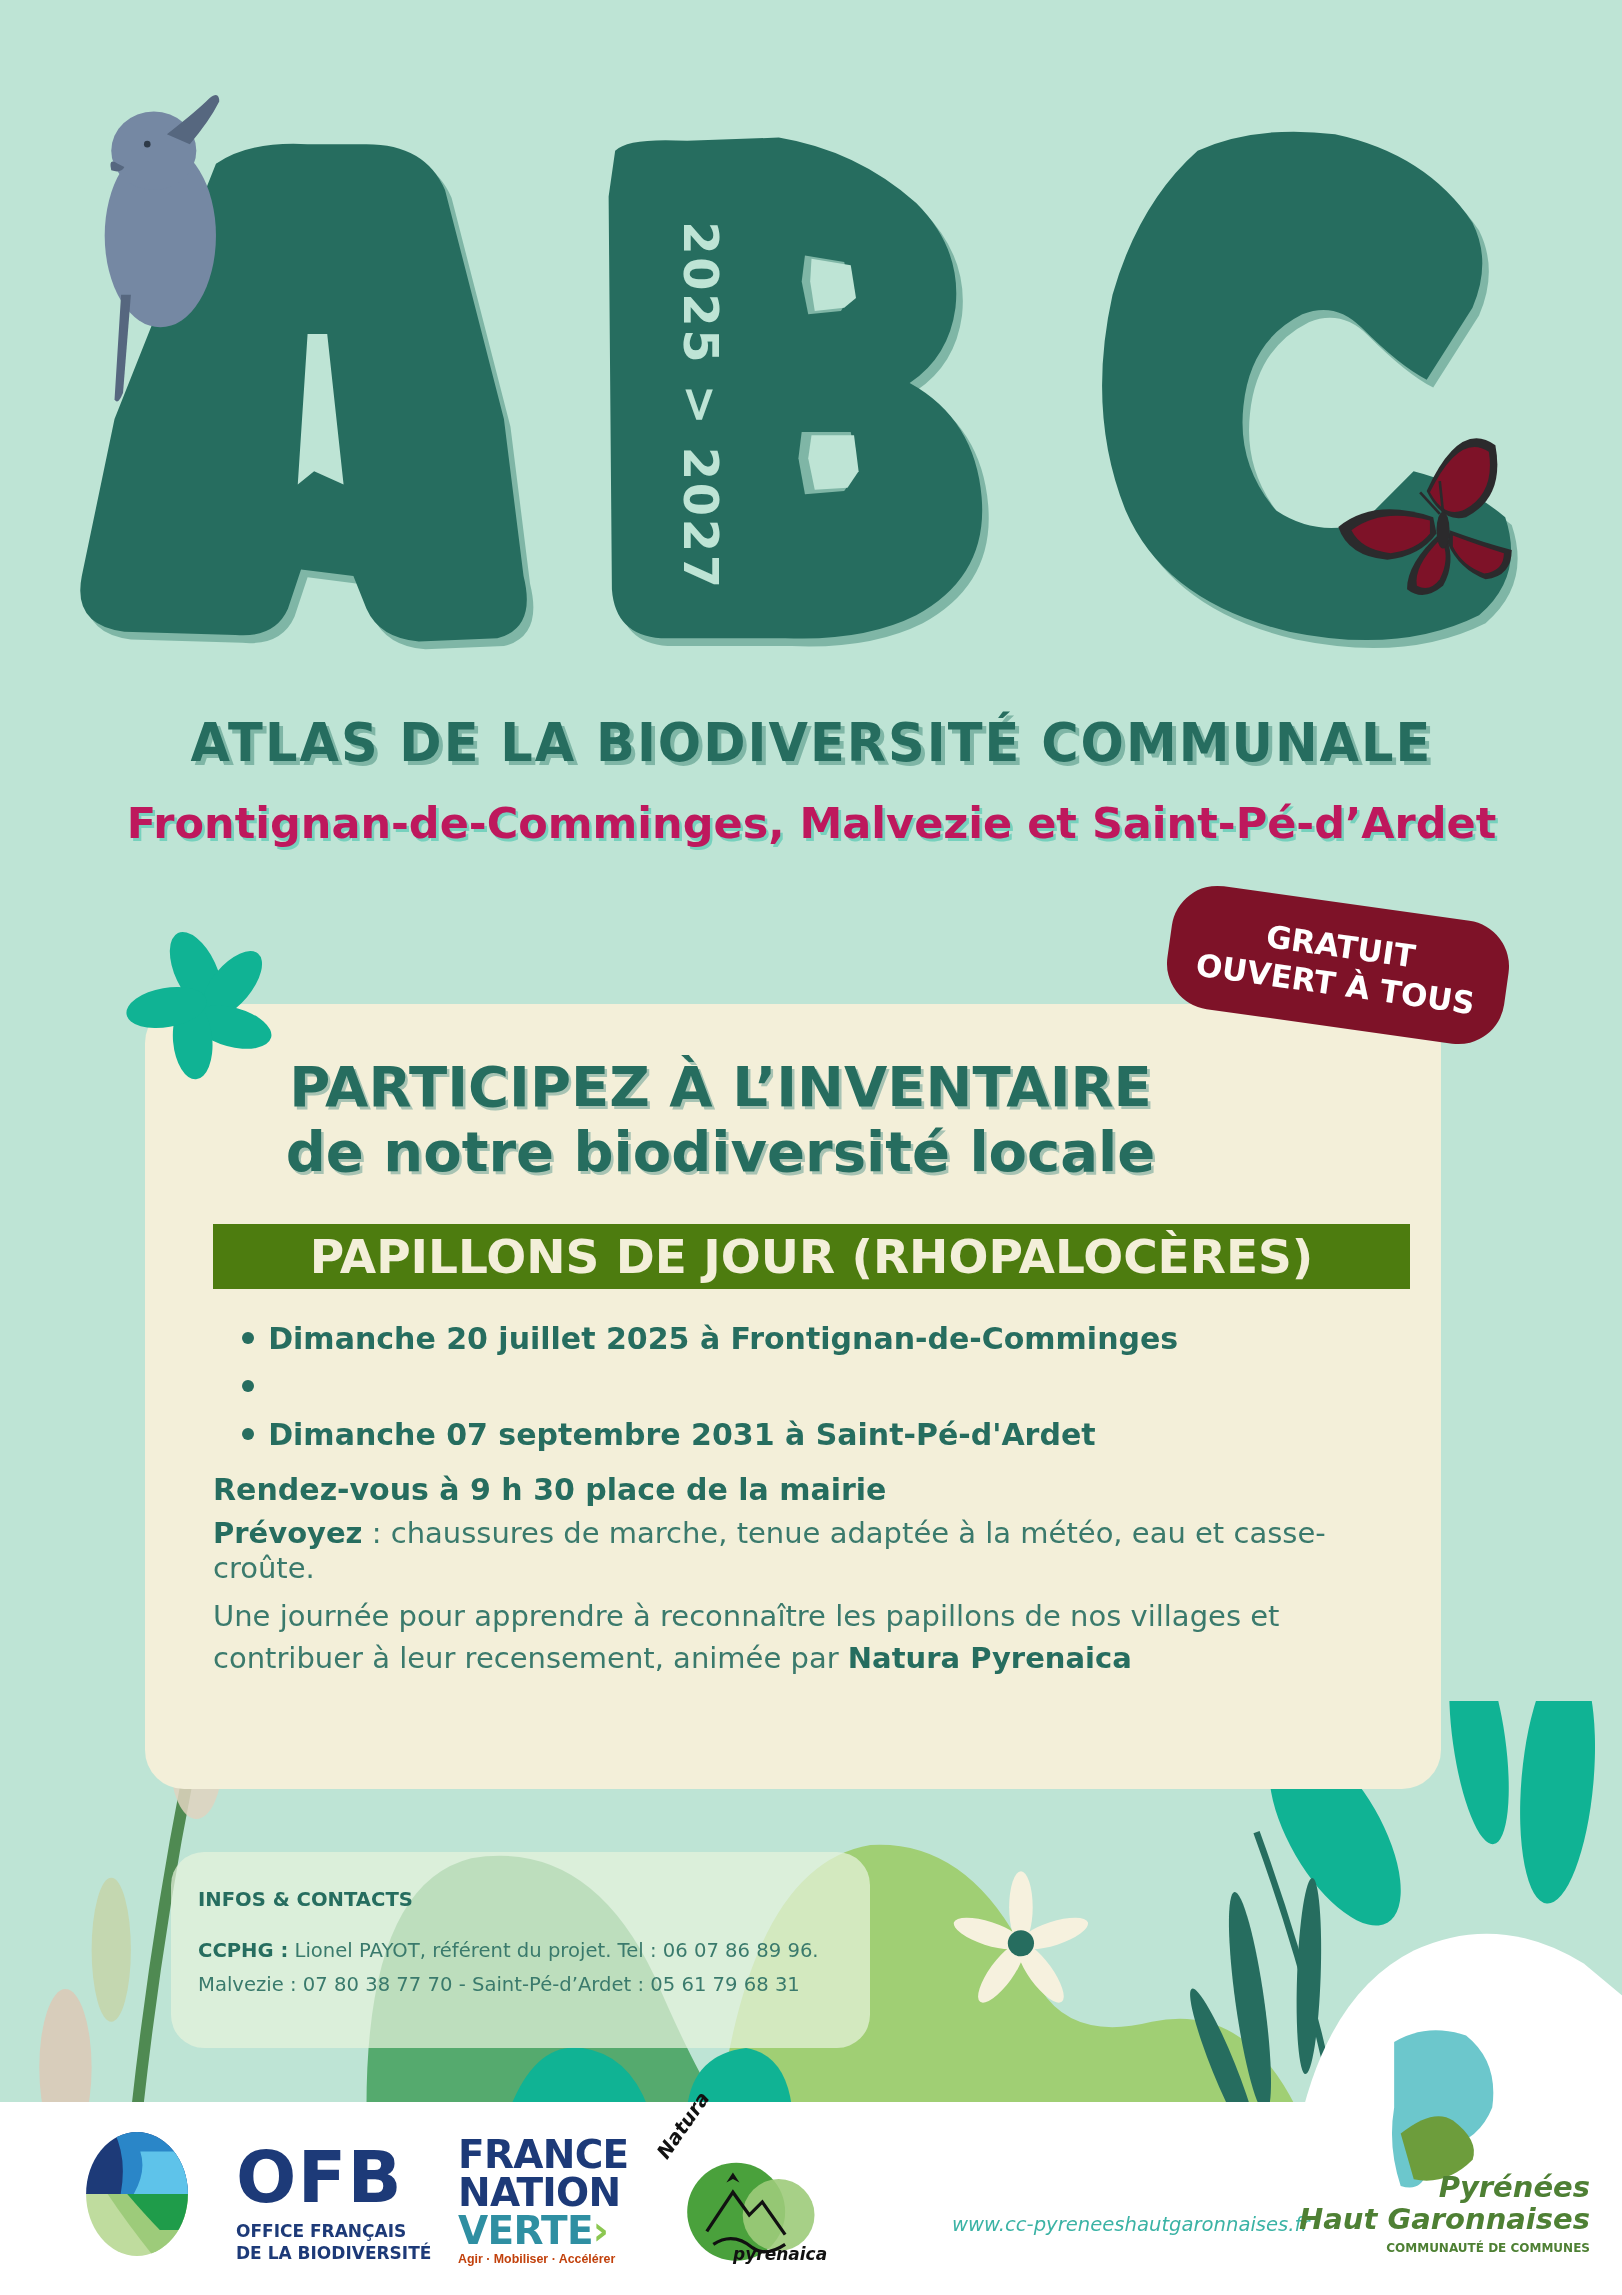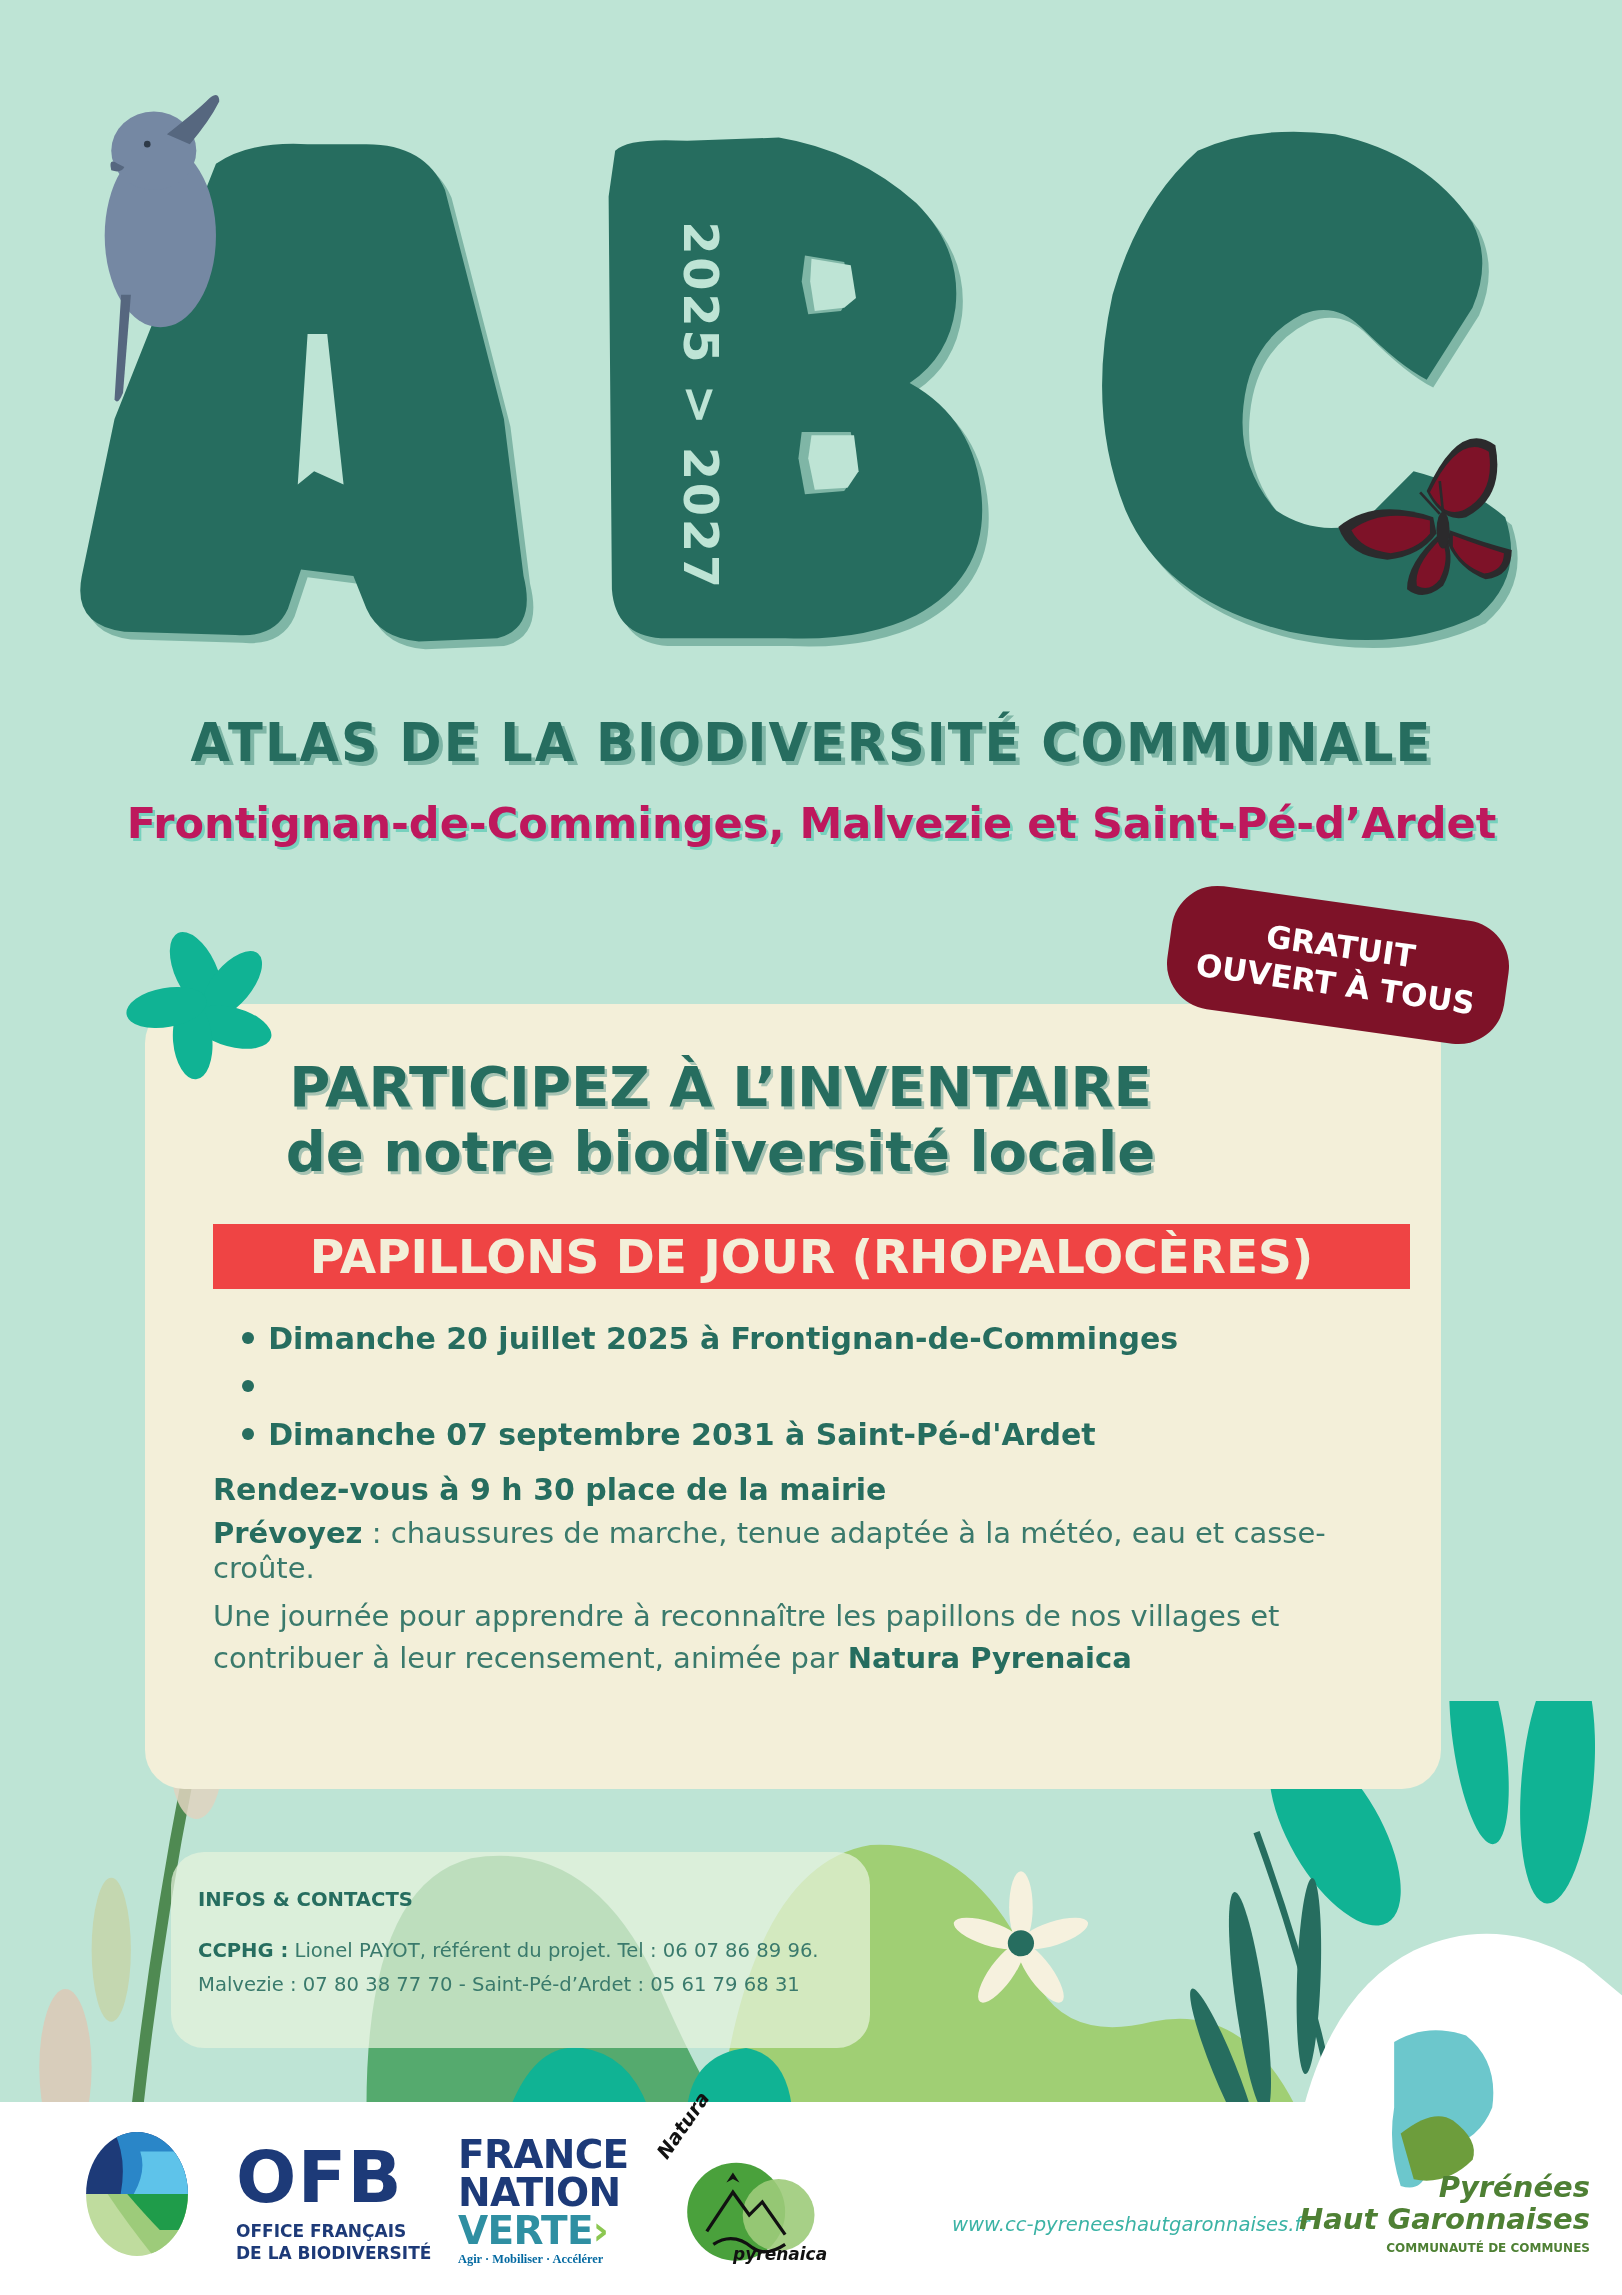--- a/index.html
+++ b/index.html
@@ -18,21 +18,21 @@
 
   
   .panel { position:absolute; left:145px; top:1004px; width:1296px; height:785px; background:#f3efd9; border-radius:39px; }
   .flower-teal { position:absolute; left:124px; top:929px; width:157px; width:157px; height:157px; }
 
   .badge { position:absolute; left:1168px; top:903px; width:340px; height:124px; background:#7e1228; border-radius:46px; transform:rotate(8deg); display:flex; flex-direction:column; align-items:center; justify-content:center; color:#fff; font-family:"DejaVu Sans", sans-serif; font-weight:700; font-size:31px; line-height:38px; text-align:center; }
 
   .h-participez { position:absolute; left:151px; top:1054px; width:1296px; text-align:center; font-family:"DejaVu Sans", sans-serif; font-weight:700; font-size:56px; line-height:65px; color:#266d5f; text-shadow:2.6px 3.3px 0 #a7c3b3; }
   .h-participez div { margin-left:-157px; }
 
-  .papillons-bar { position:absolute; left:213px; top:1224px; width:1197px; height:65px; background:#ef4444; color:#f3efd9; font-family:"DejaVu Sans", sans-serif; font-weight:700; font-size:47px; display:flex; align-items:center; justify-content:center; }
+  .papillons-bar { position:absolute; left:213px; top:1224px; width:1197px; height:65px; background:#4d7c0f; color:#f3efd9; font-family:"DejaVu Sans", sans-serif; font-weight:700; font-size:47px; display:flex; align-items:center; justify-content:center; }
 
   .dates { position:absolute; left:242px; top:1315px; list-style:none; margin:0; padding:0; }
   .dates li { font-family:"DejaVu Sans", sans-serif; font-weight:700; font-size:30px; color:#266d5f; height:48px; line-height:48px; white-space:nowrap; }
   .dates li .dot { display:inline-block; width:11.8px; height:11.8px; border-radius:50%; background:#266d5f; margin-right:14.4px; vertical-align:middle; position:relative; top:-2.6px; }
 
   .info-block { position:absolute; left:213px; top:1472px; width:1197px; font-family:"DejaVu Sans", sans-serif; color:#266d5f; font-size:29px; line-height:35px; }
   .info-block p { margin:0 0 5.2px 0; }
   .info-block b { font-weight:700; }
   .info-block .light { font-weight:400; color:#3a7a6c; }
   .rdv { font-weight:700; font-size:30px; margin-bottom:9.2px !important; }
@@ -43,21 +43,21 @@
   .contacts-title { position:absolute; left:198px; top:1888px; font-family:"DejaVu Sans", sans-serif; font-weight:700; font-size:19.6px; color:#266d5f; }
   .contacts-lines { position:absolute; left:198px; top:1934px; font-family:"DejaVu Sans", sans-serif; font-size:19.6px; color:#3a7a6c; line-height:34px; }
   .contacts-lines b { color:#266d5f; font-weight:700; }
 
   .footer { position:absolute; left:0; top:2102px; width:1623px; height:194px; background:#ffffff; }
   .ofb-text { position:absolute; left:236px; top:2135px; font-family:"DejaVu Sans", sans-serif; font-weight:900; font-size:71px; color:#1d3a78; line-height:85px; letter-spacing:1.3px; }
   .ofb-sub { position:absolute; left:236px; top:2220px; font-family:"DejaVu Sans", sans-serif; font-weight:700; font-size:17px; color:#1d3a78; line-height:22px; }
   .fnv { position:absolute; left:458px; top:2136px; font-family:"DejaVu Sans", sans-serif; font-weight:900; font-size:39px; line-height:38px; color:#1d3a78; letter-spacing:-0.7px; }
   .fnv .verte { color:#2f8fa2; }
   .fnv .arrow { color:#8cc751; }
-  .fnv-sub { position:absolute; left:458px; top:2252px; font-family:Liberation Serif, serif; font-weight:700; font-size:12.4px; color:#0369a1; }
+  .fnv-sub { position:absolute; left:458px; top:2252px; font-family:Liberation Sans, sans-serif; font-weight:700; font-size:12.4px; color:#c2410c; }
   .natura-t1 { position:absolute; left:671px; top:2140px; font-family:"DejaVu Sans", sans-serif; font-weight:700; font-style:italic; font-size:19.6px; color:#111; transform:rotate(-55deg); transform-origin:left bottom; }
   .natura-t2 { position:absolute; left:733px; top:2244px; font-family:"DejaVu Sans", sans-serif; font-weight:700; font-style:italic; font-size:17px; color:#111; }
   .website { position:absolute; left:952px; top:2213px; font-family:"DejaVu Sans", sans-serif; font-style:italic; font-size:19.6px; color:#3bb3a5; }
   .phg-1 { position:absolute; left:1348px; top:2172px; width:242px; text-align:right; font-family:"DejaVu Sans", sans-serif; font-weight:700; font-style:italic; font-size:29px; color:#4e8034; line-height:31px; }
   .phg-2 { position:absolute; left:1269px; top:2204px; width:321px; text-align:right; font-family:"DejaVu Sans", sans-serif; font-weight:700; font-style:italic; font-size:29px; color:#4e8034; line-height:31px; }
   .phg-3 { position:absolute; left:1309px; top:2241px; width:281px; text-align:right; font-family:"DejaVu Sans", sans-serif; font-weight:700; font-size:12px; color:#4e8034; }
 </style>
 </head>
 <body>
 

